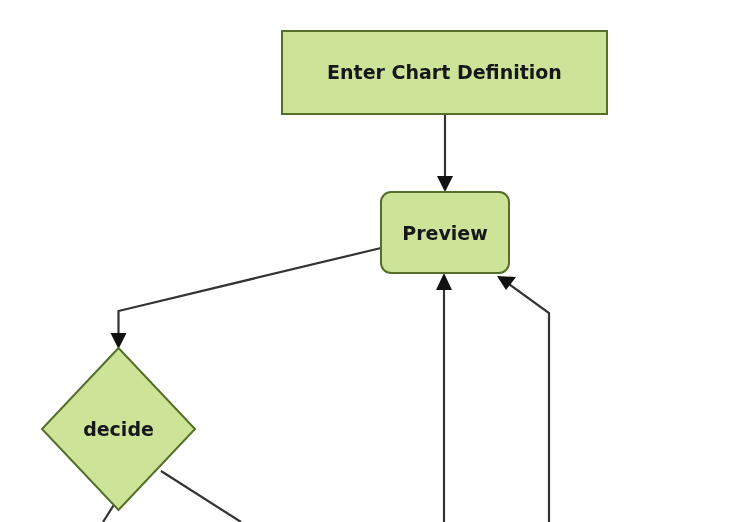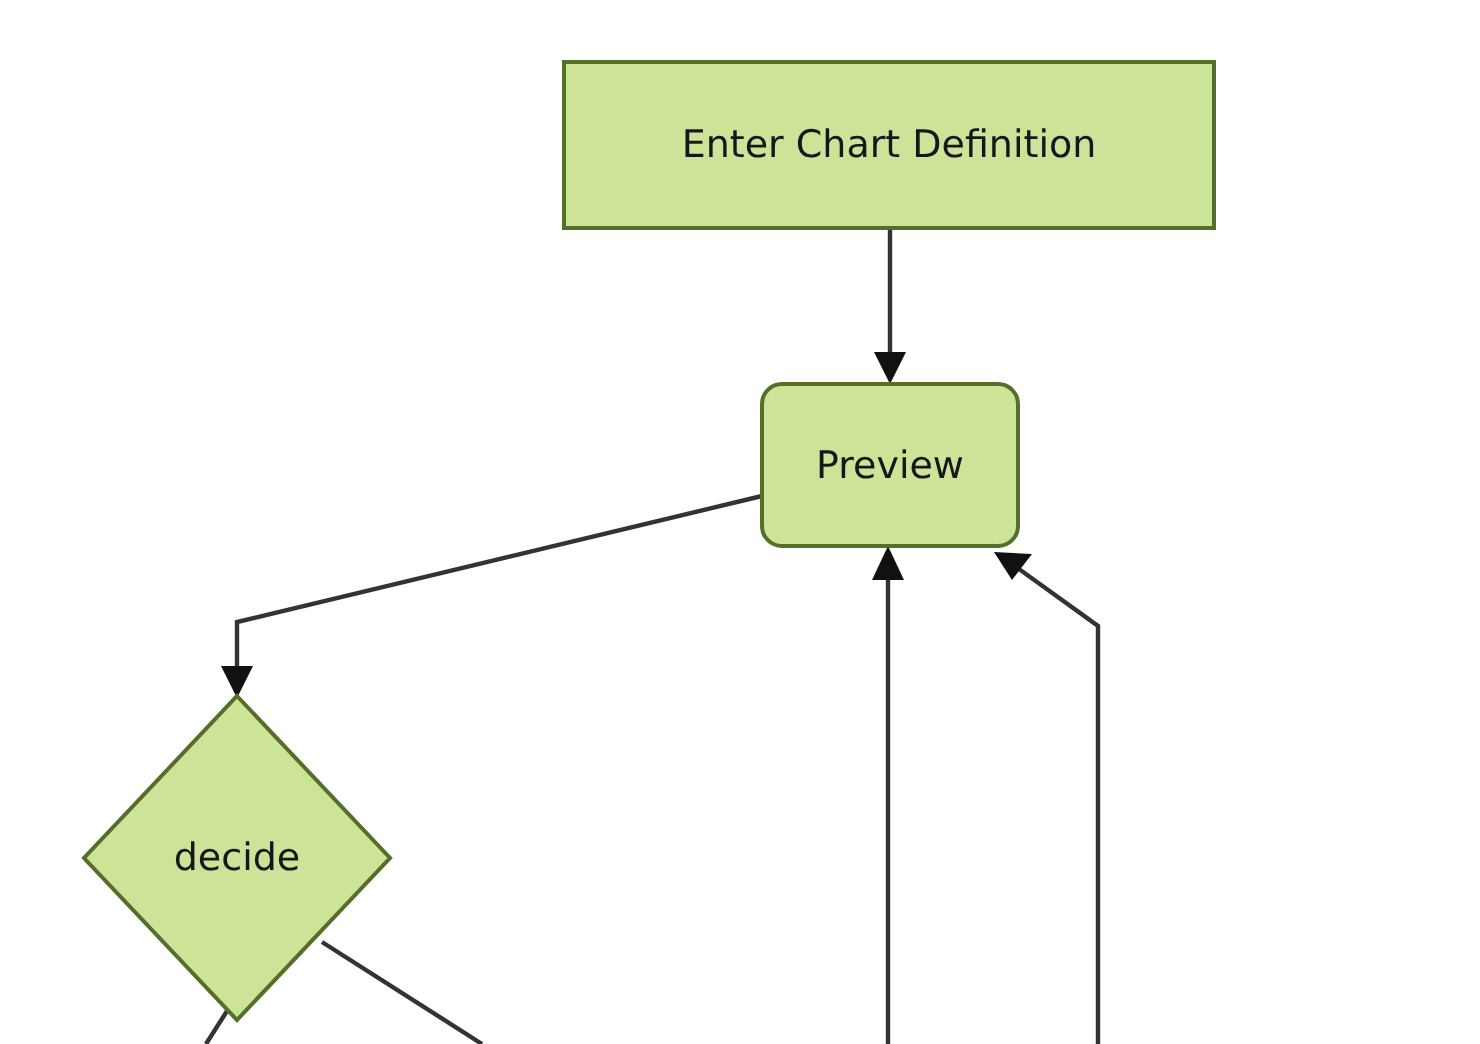--- a/index.html
+++ b/index.html
@@ -11,20 +11,21 @@
     width: 740px;
     height: 522px;
     overflow: hidden;
     font-family: "DejaVu Sans", sans-serif;
   }
   #flowchart-root {
     position: relative;
     width: 740px;
     height: 522px;
     background: #ffffff;
+    font-weight: bold;
   }
   #flow-svg {
     position: absolute;
     top: 0;
     left: 0;
     width: 740px;
     height: 522px;
     display: block;
   }
   .node-shape {

